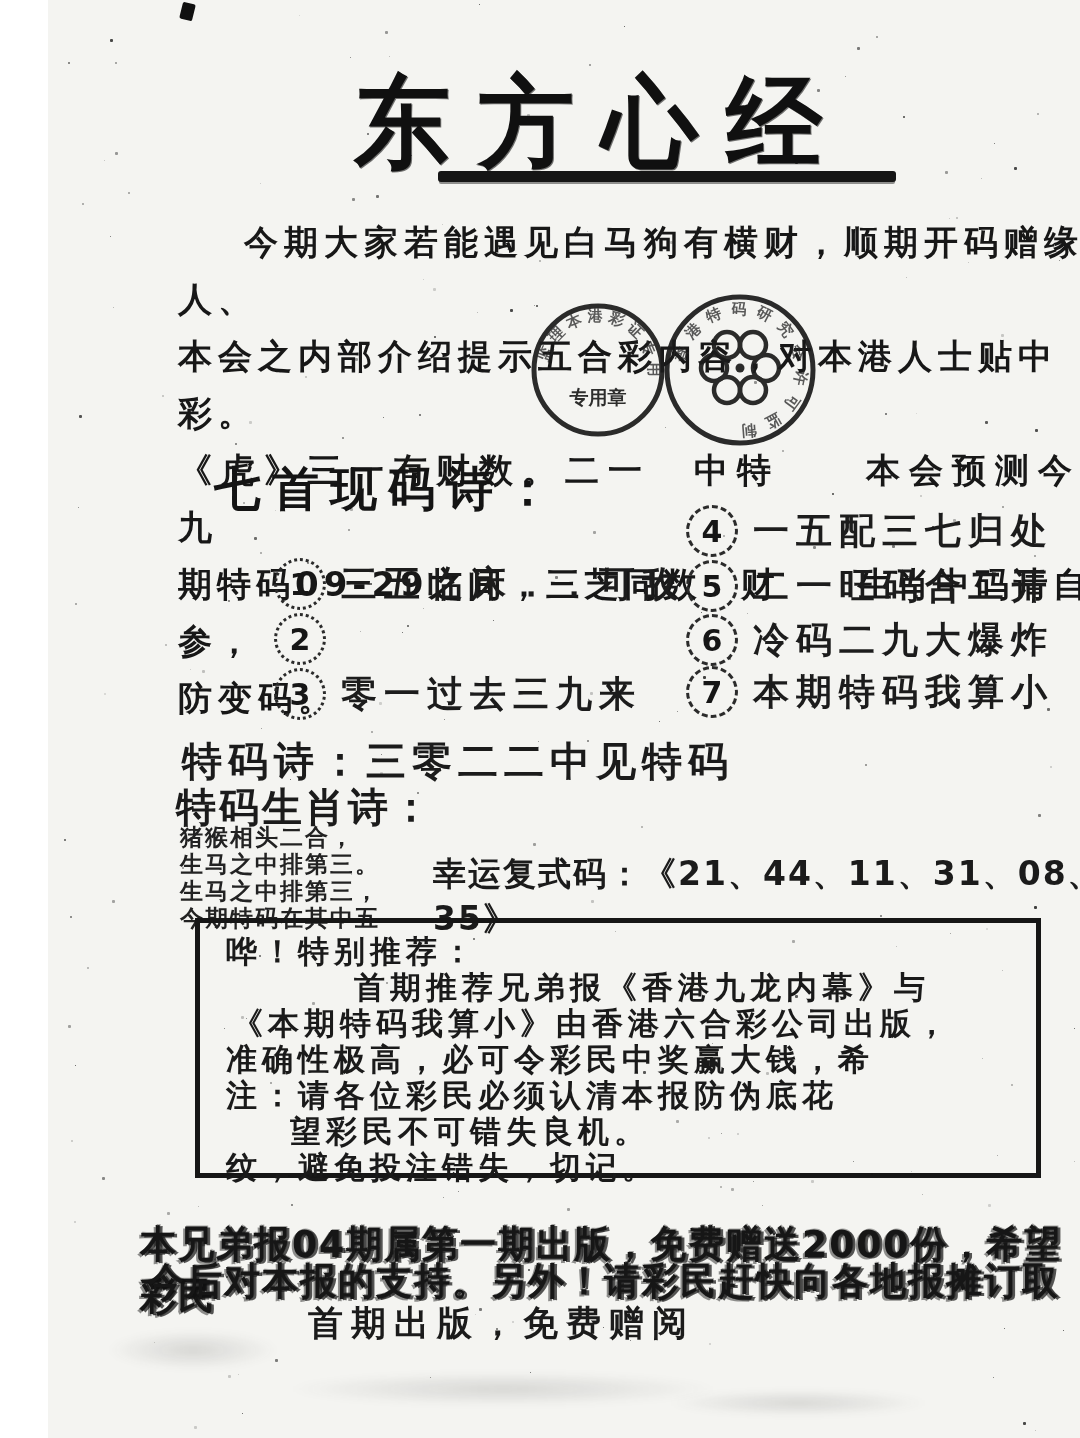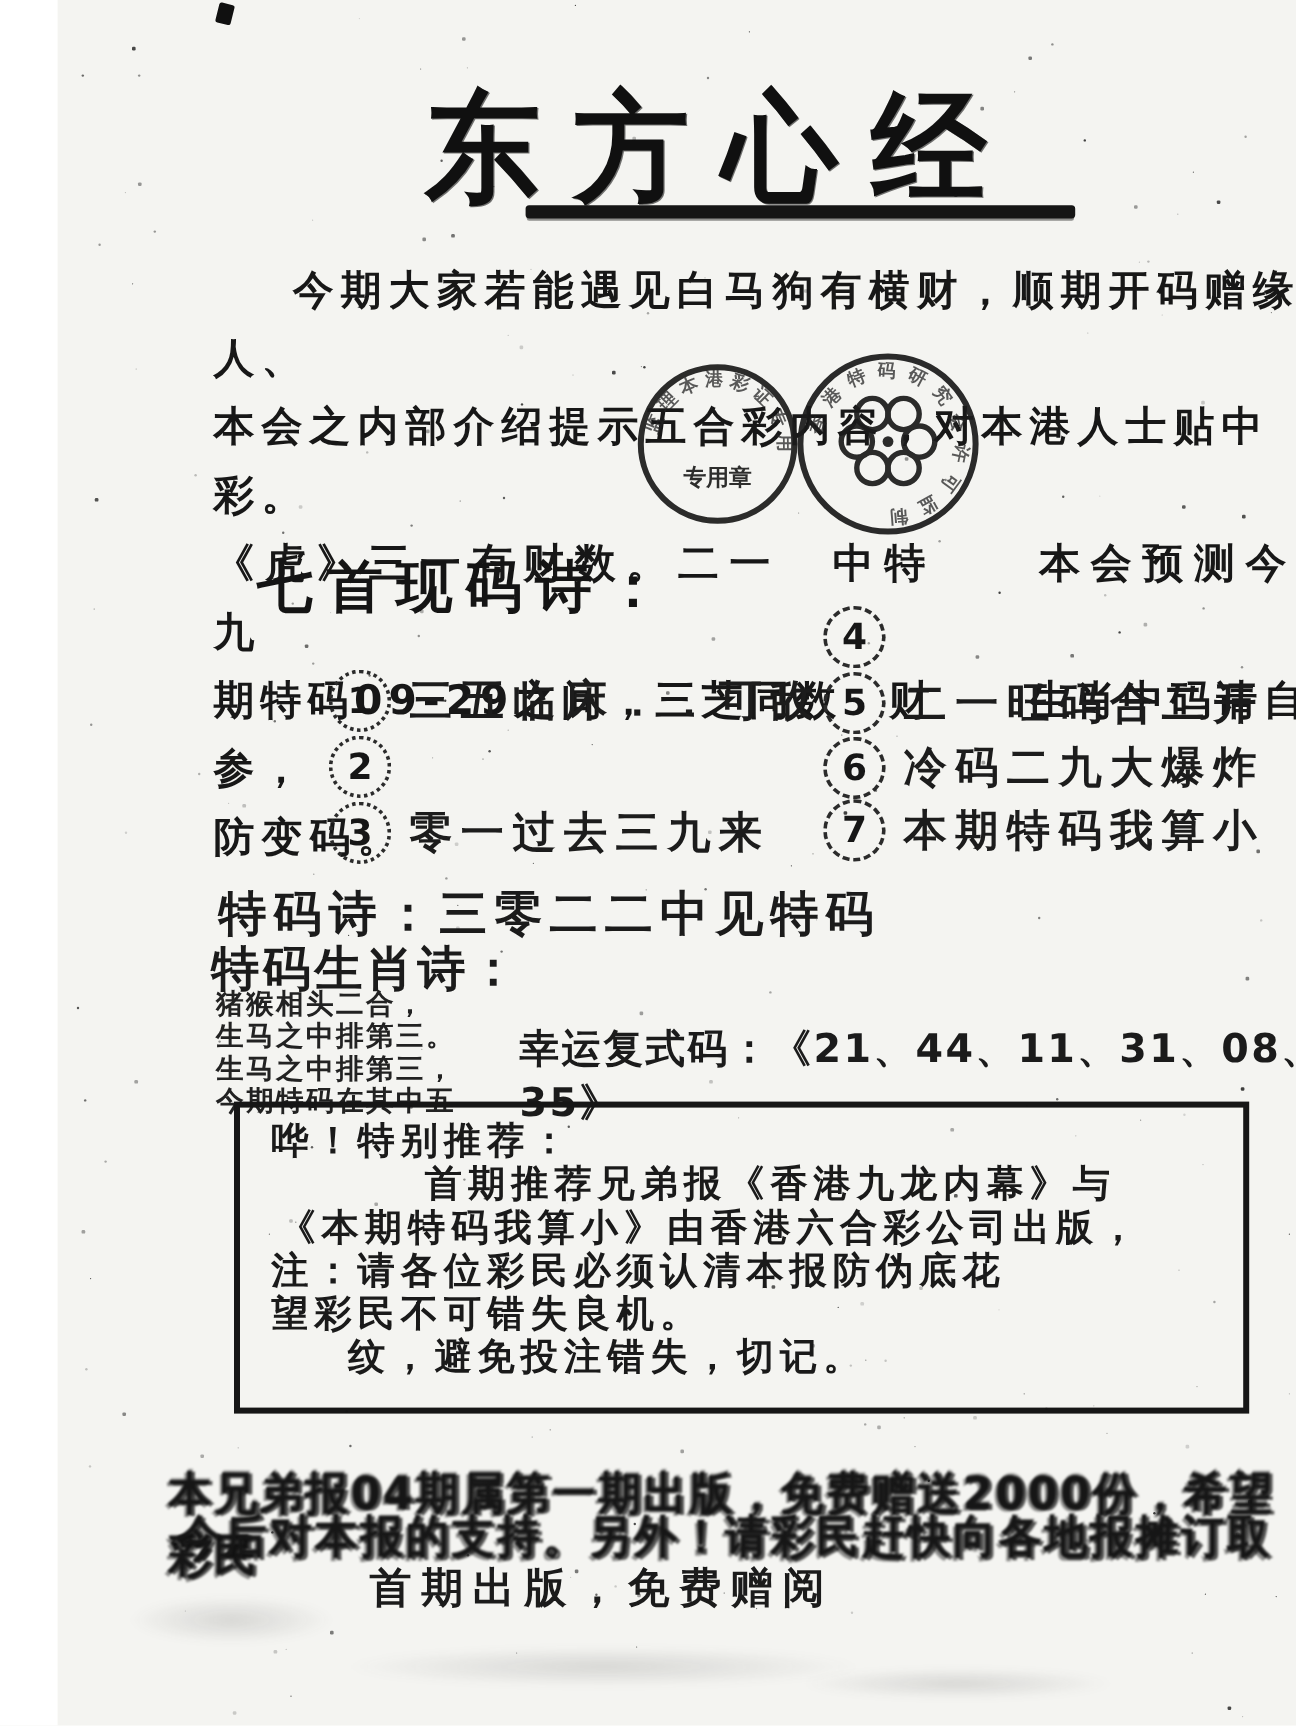--- a/index.html
+++ b/index.html
@@ -124,20 +124,21 @@
   <div class="poem-item col-l" style="left:226px;top:613px">
     <span class="circ">2</span>
   </div>
   <div class="poem-item col-l" style="left:226px;top:668px">
     <span class="circ">3</span>
     <span>零一过去三九来</span>
   </div>
 
   <div class="poem-item col-r" style="left:638px;top:505px">
     <span class="circ">4</span>
+    <span>一五配三七归处</span>
   </div>
   <div class="poem-item col-r" style="left:638px;top:560px">
     <span class="circ">5</span>
     <span>二一旺码合二开</span>
   </div>
   <div class="poem-item col-r" style="left:638px;top:614px">
     <span class="circ">6</span>
     <span>冷码二九大爆炸</span>
   </div>
   <div class="poem-item col-r" style="left:638px;top:666px">
@@ -154,20 +155,21 @@
     <div>生马之中排第三，</div>
     <div>今期特码在其中五</div>
   </div>
 
   <div class="lucky">幸运复式码：《21、44、11、31、08、35》</div>
 
   <div class="rec-box">
     <div class="ln">哗！特别推荐：</div>
     <div class="ln">首期推荐兄弟报《香港九龙内幕》与</div>
     <div class="ln">《本期特码我算小》由香港六合彩公司出版，</div>
+    <div class="ln">准确性极高，必可令彩民中奖赢大钱，希</div>
     <div class="ln">注：请各位彩民必须认清本报防伪底花</div>
     <div class="ln">望彩民不可错失良机。</div>
     <div class="ln">纹，避免投注错失，切记。</div>
   </div>
 
   <div class="ghost ghost1">本兄弟报04期属第一期出版，免费赠送2000份，希望彩民</div>
   <div class="ghost ghost2">今后对本报的支持。另外！请彩民赶快向各地报摊订取</div>
 
   <div class="final-line">首期出版，免费赠阅</div>
 

